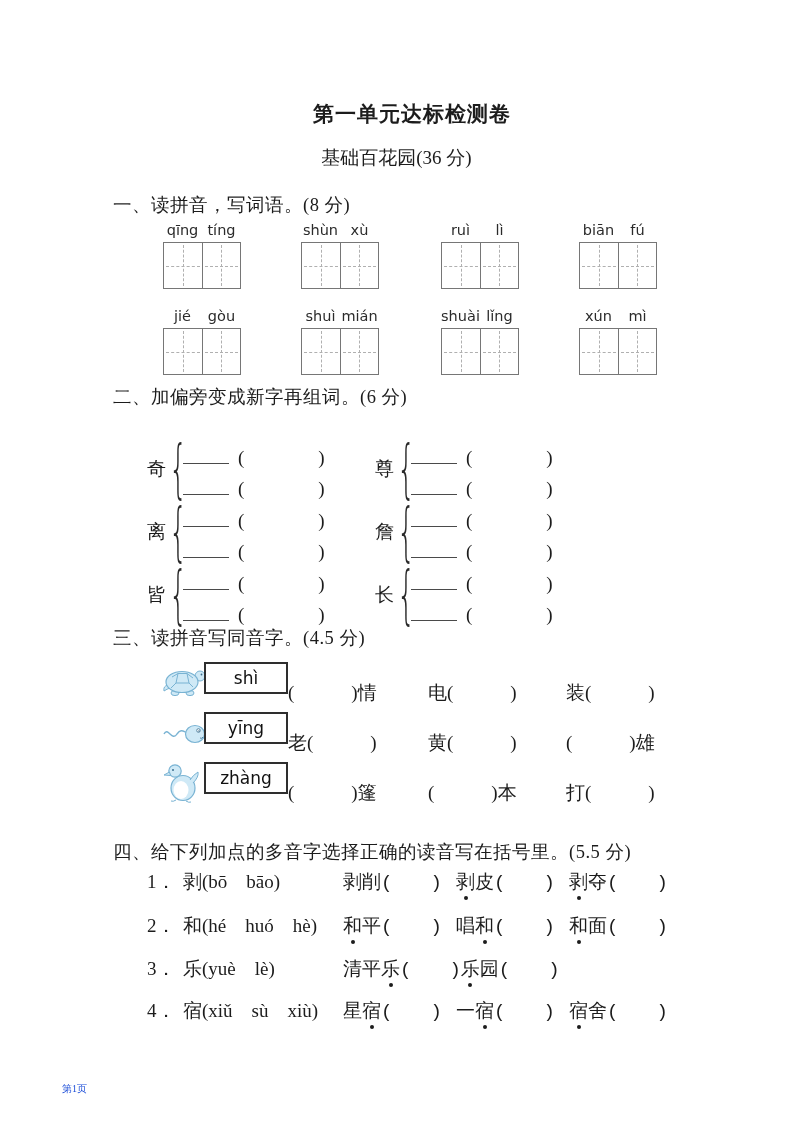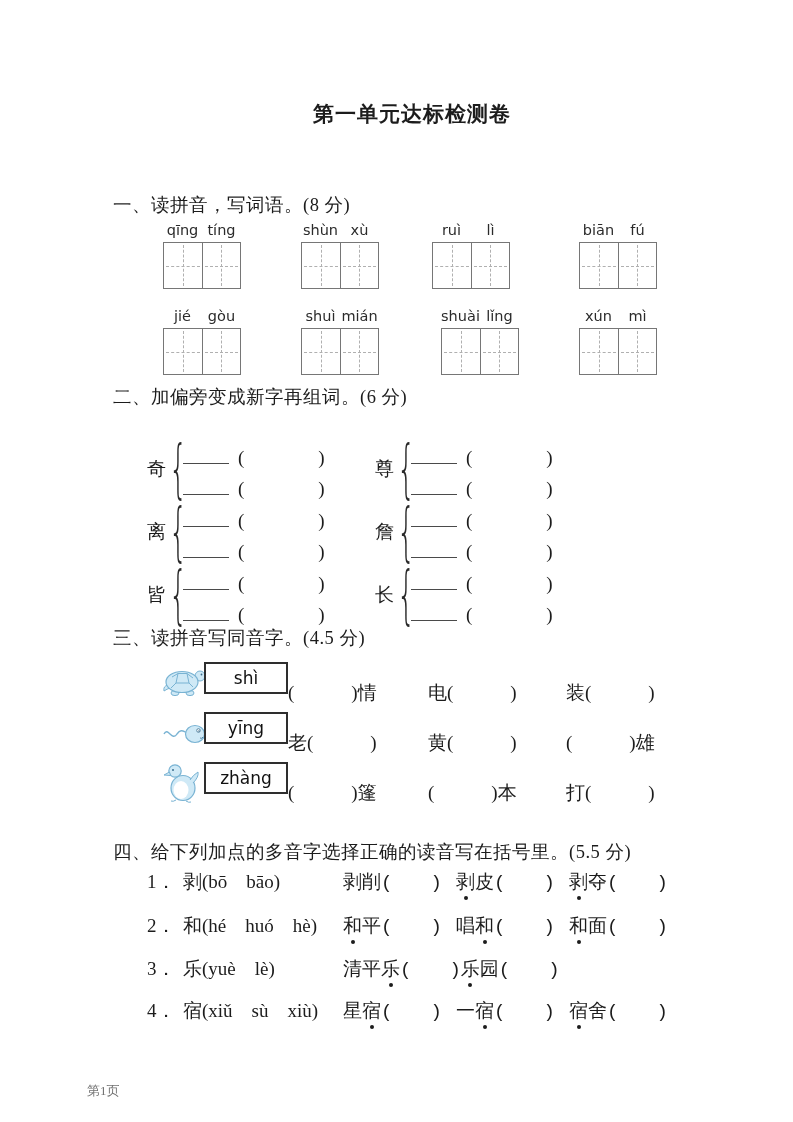--- a/index.html
+++ b/index.html
@@ -45,29 +45,30 @@
 
   
   .s4-item{position:absolute;left:147px;display:flex;align-items:baseline;
            font-size:19px;white-space:nowrap;}
   .s4-num{width:36px;}
   .s4-stem{min-width:160px;}
   .s4-word{min-width:113px;font-family:Liberation Mono, monospace;}
   .dotted{position:relative;display:inline-block;}
   .dotted:not(:empty)::after{content:"";position:absolute;left:50%;margin-left:-2px;bottom:-5px;
            width:4px;height:4px;border-radius:50%;background:#1c1c1c;}
-  .footer{position:absolute;left:87px;top:1082px;font-size:13px;color:#737373;}
+  .footer{position:absolute;left:62px;top:1082px;font-size:10px;color:#1d4ed8;}
   svg{display:block;}
 </style>
 </head>
 <body>
 
 <div class="page">
 
   <div class="title">第一单元达标检测卷</div>
+  <div class="subtitle">基础百花园(36 分)</div>
 
   <div class="sec-header" id="s1h">一、读拼音，写词语。(8 分)</div>
 
   <div class="py-group" style="left:163px;top:222px">
     <div class="py-labels">
         <span>qīng</span>
         <span>tíng</span>
       </div>
     <div class="py-grid">
         <div class="pcell"></div>
@@ -77,21 +78,21 @@
   <div class="py-group" style="left:301px;top:222px">
     <div class="py-labels">
         <span>shùn</span>
         <span>xù</span>
       </div>
     <div class="py-grid">
         <div class="pcell"></div>
         <div class="pcell"></div>
       </div>
   </div>
-  <div class="py-group" style="left:432px;top:222px">
+  <div class="py-group" style="left:441px;top:222px">
     <div class="py-labels">
         <span>ruì</span>
         <span>lì</span>
       </div>
     <div class="py-grid">
         <div class="pcell"></div>
         <div class="pcell"></div>
       </div>
   </div>
   <div class="py-group" style="left:163px;top:308px">

